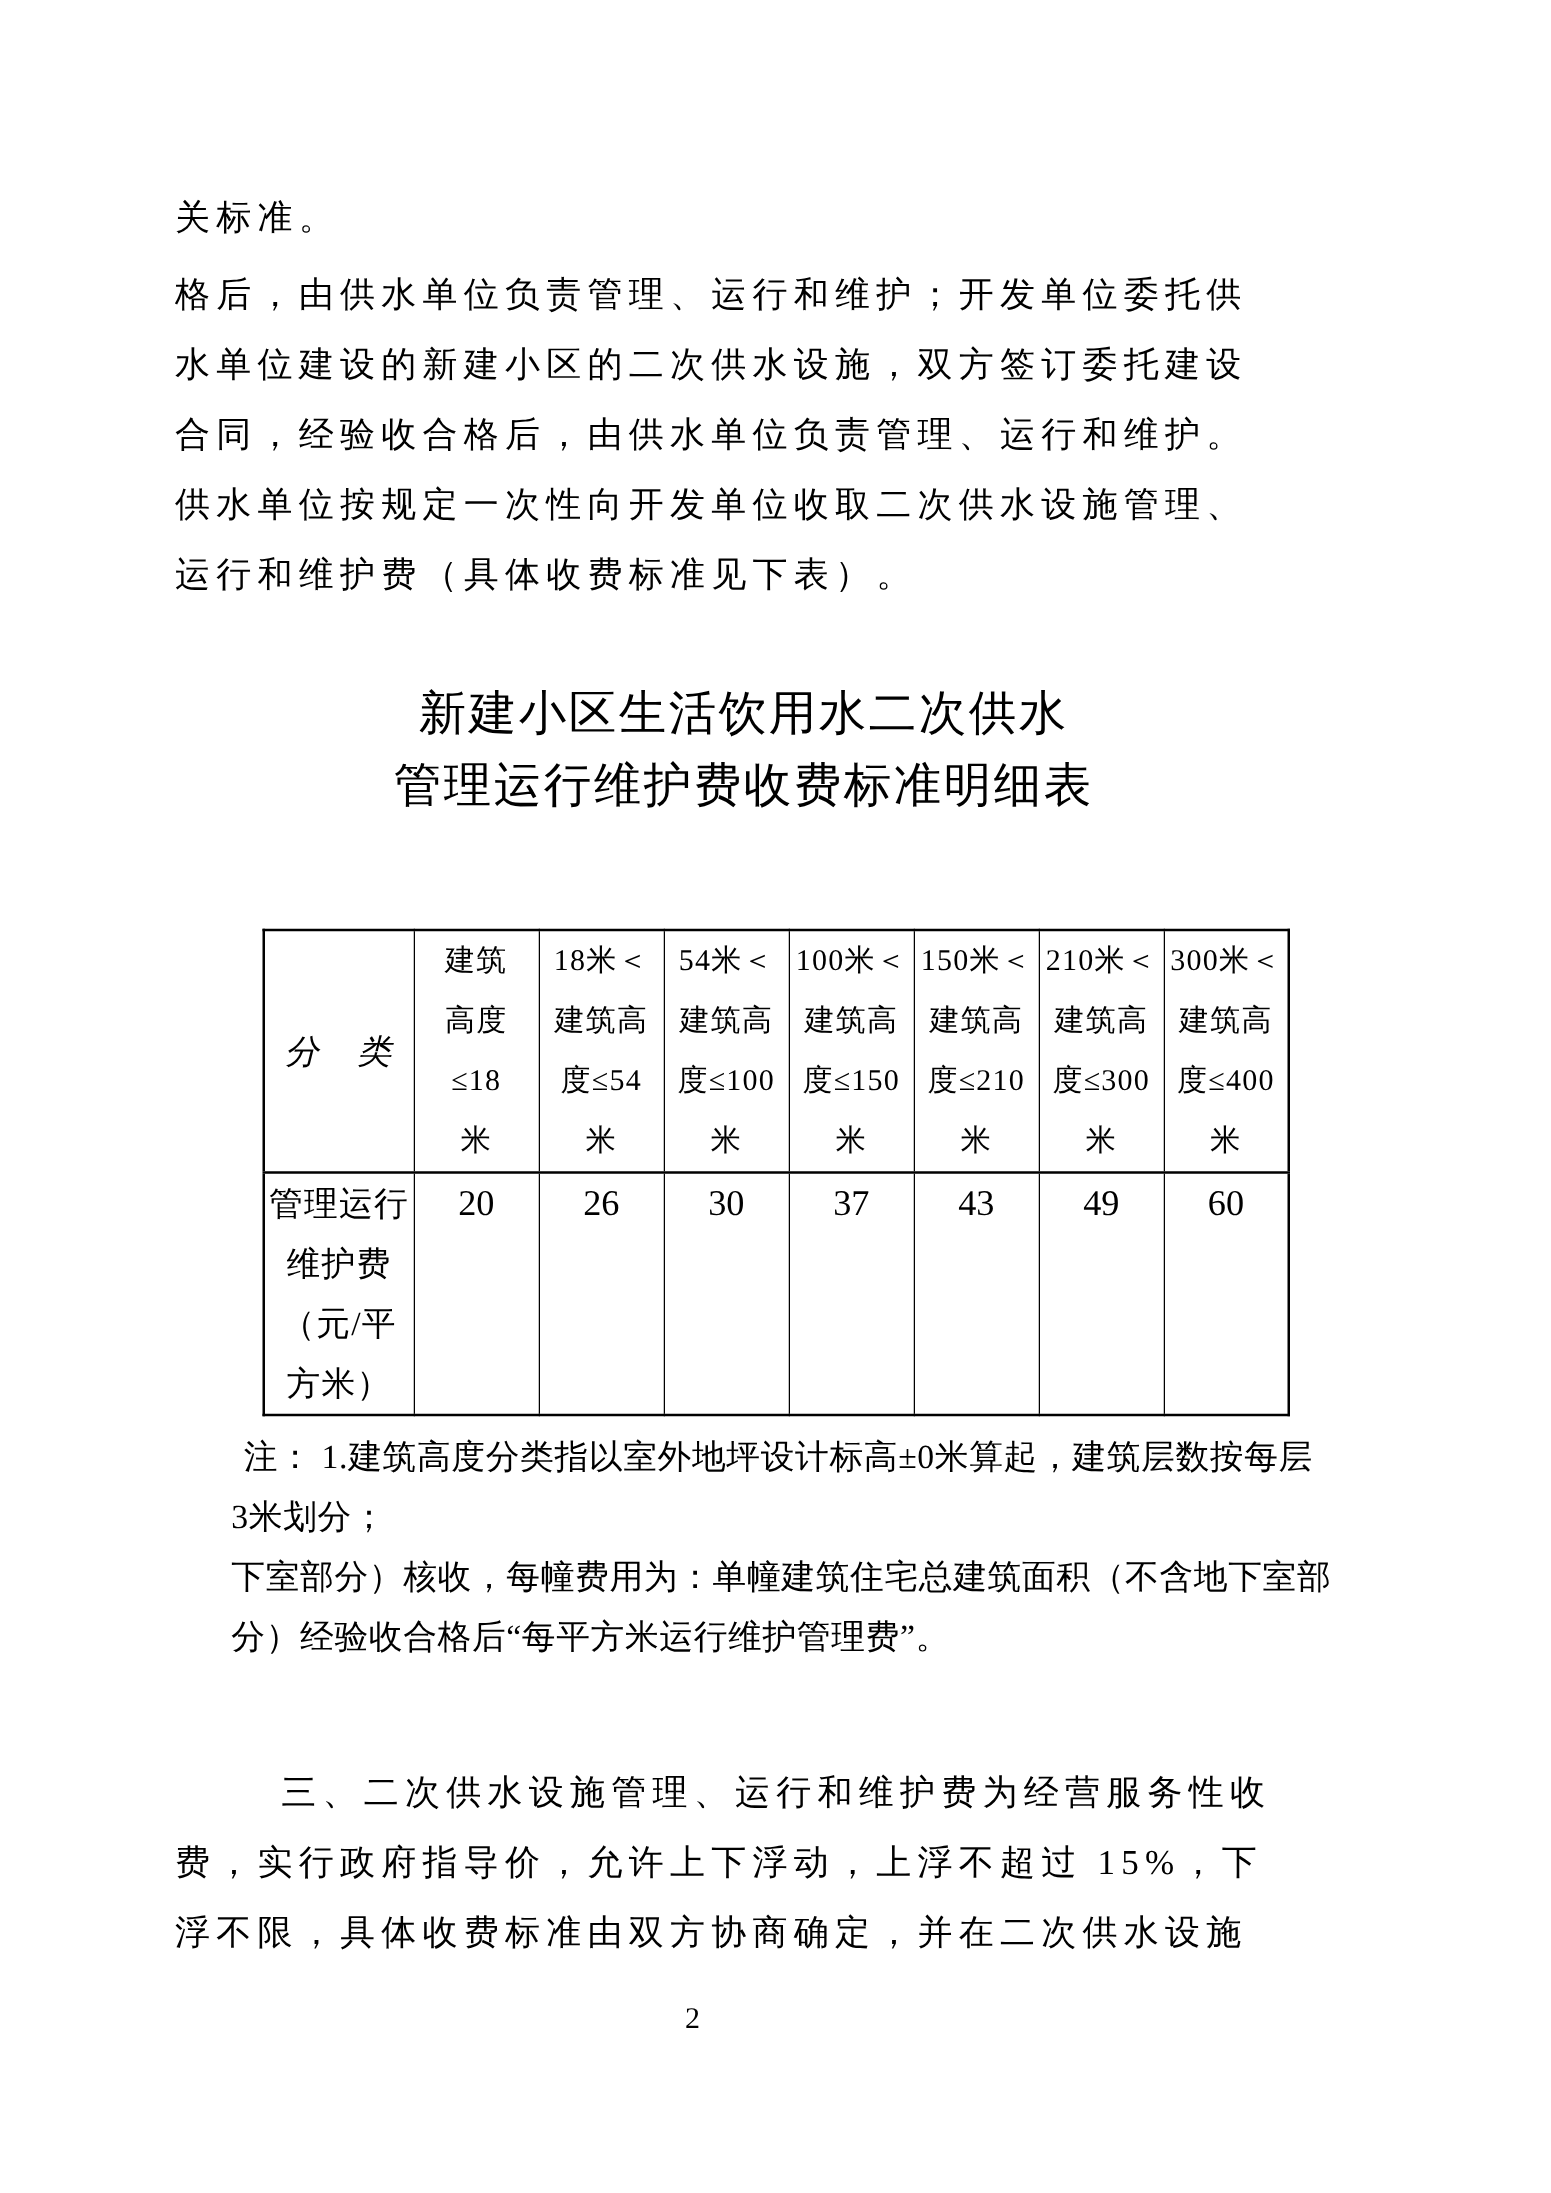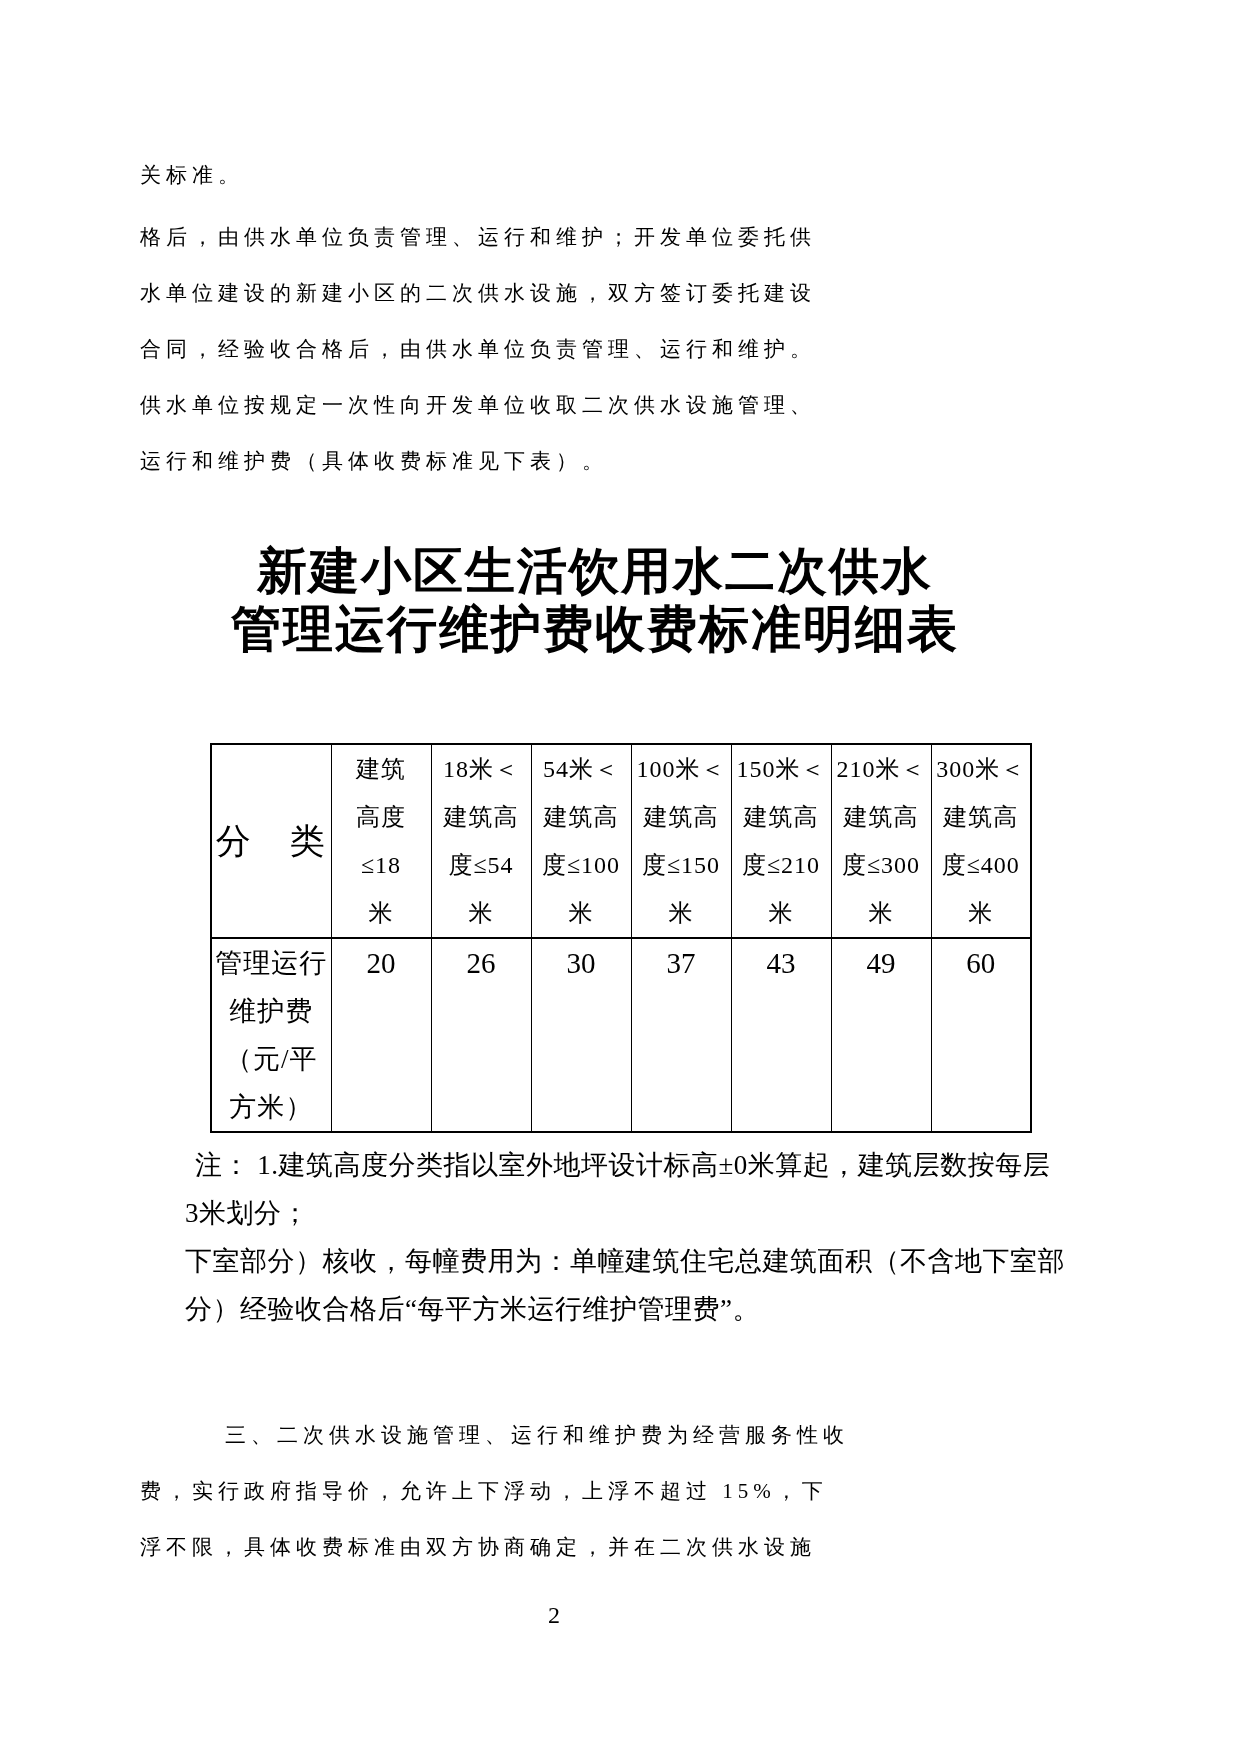--- a/index.html
+++ b/index.html
@@ -9,46 +9,46 @@
     width: 1241px;
     height: 1754px;
     background: #ffffff;
     color: #000000;
     font-family: "Liberation Serif", "DejaVu Serif", serif;
     overflow: hidden;
   }
   .abs { position: absolute; }
 
   
-  .body-text { font-size: 21px; letter-spacing: 5px; }
+  .body-text { font-size: 28px; letter-spacing: 5px; }
   .body-text .line { line-height: 56px; white-space: nowrap; }
   .line.indent { padding-left: 85px; }
 
   #para-prev  { left: 140px; top: 147px;  width: 910px; }
   #para-two   { left: 140px; top: 209px;  width: 910px; }
   #para-three { left: 140px; top: 1407px; width: 910px; }
 
   
   #table-title {
     left: 140px; top: 542px; width: 910px;
-    text-align: center; font-weight: bold;
-    font-size: 50px; line-height: 58px; letter-spacing: 2px;
+    text-align: center; font-weight: normal;
+    font-size: 38px; line-height: 58px; letter-spacing: 2px;
   }
 
   
   #fee-table { left: 210px; top: 743px; }
   table.fee {
     border-collapse: collapse; table-layout: fixed;
     width: 820px; border: 2px solid #000;
   }
   table.fee td { border: 1px solid #000; padding: 0; text-align: center; }
   tr.header-row td { height: 157px; vertical-align: middle; border-bottom: 2px solid #000; }
   tr.data-row td { height: 193px; vertical-align: top; }
   .hline { line-height: 48px; font-size: 24px; letter-spacing: 1px; white-space: nowrap; }
-  .corner-cell { font-size: 35px; letter-spacing: 2px; }
+  .corner-cell { font-size: 27px; letter-spacing: 2px; font-style: italic; }
   .row-header-cell { padding-top: 2px; }
   .rline { line-height: 48px; font-size: 27px; letter-spacing: 1px; white-space: nowrap; }
   .value-cell { padding-top: 48px; font-size: 29px; }
   .value-cell span { line-height: 48px; }
 
   
   #notes { left: 185px; top: 1141px; width: 865px; font-size: 27px; }
   .note-line { line-height: 48px; white-space: nowrap; letter-spacing: 0.5px; }
   .note-line.n1 { padding-left: 10px; }
   .note-line.n3 { padding-left: 68px; }

